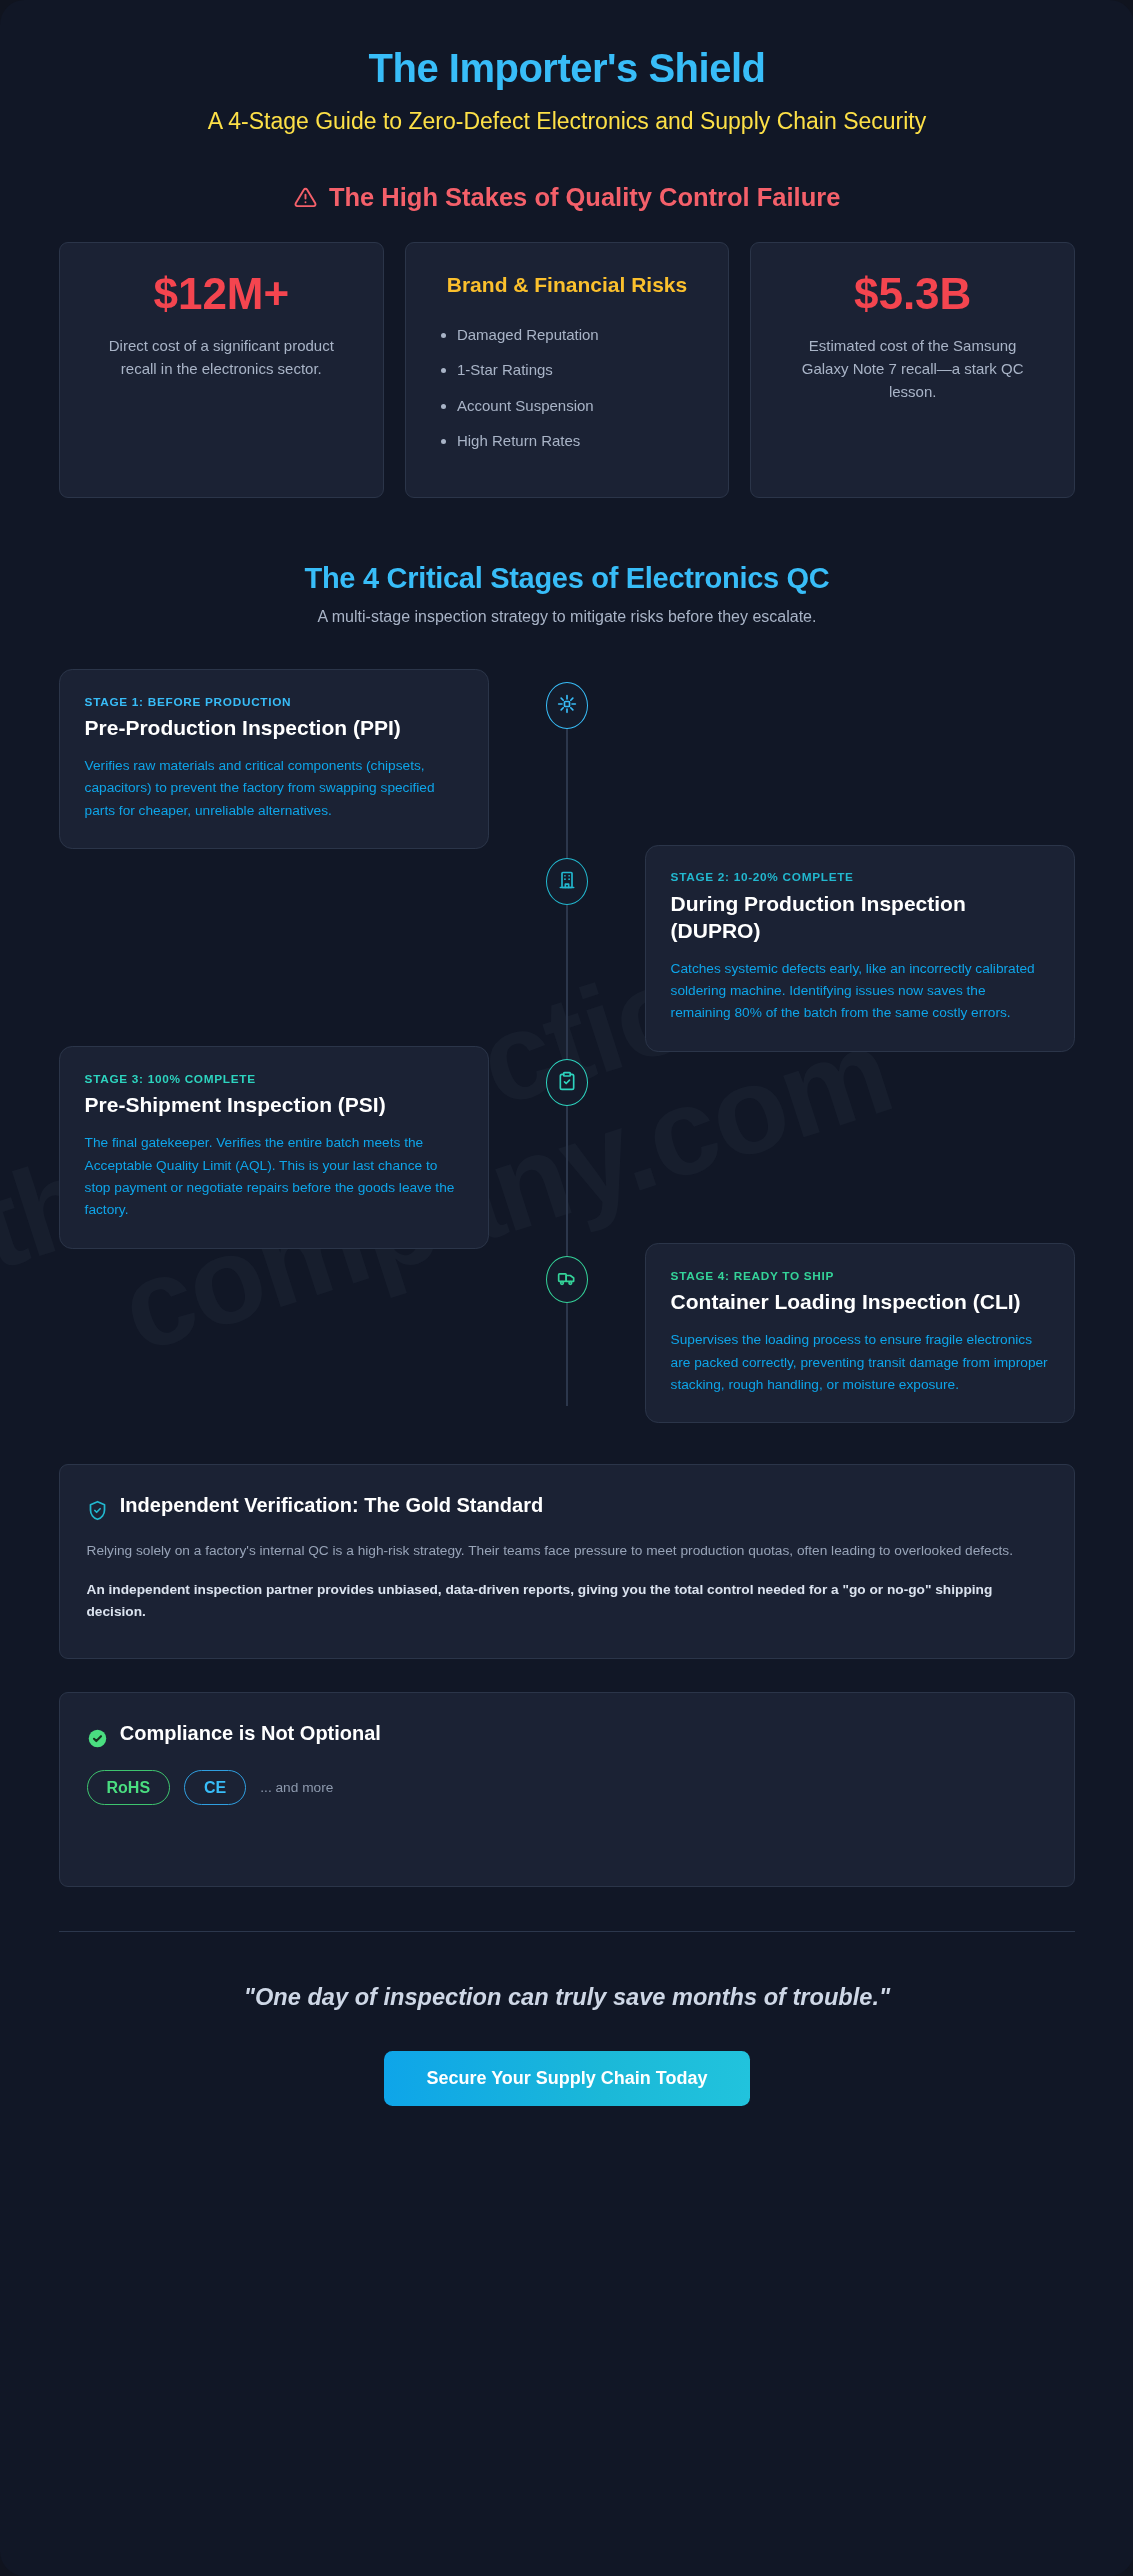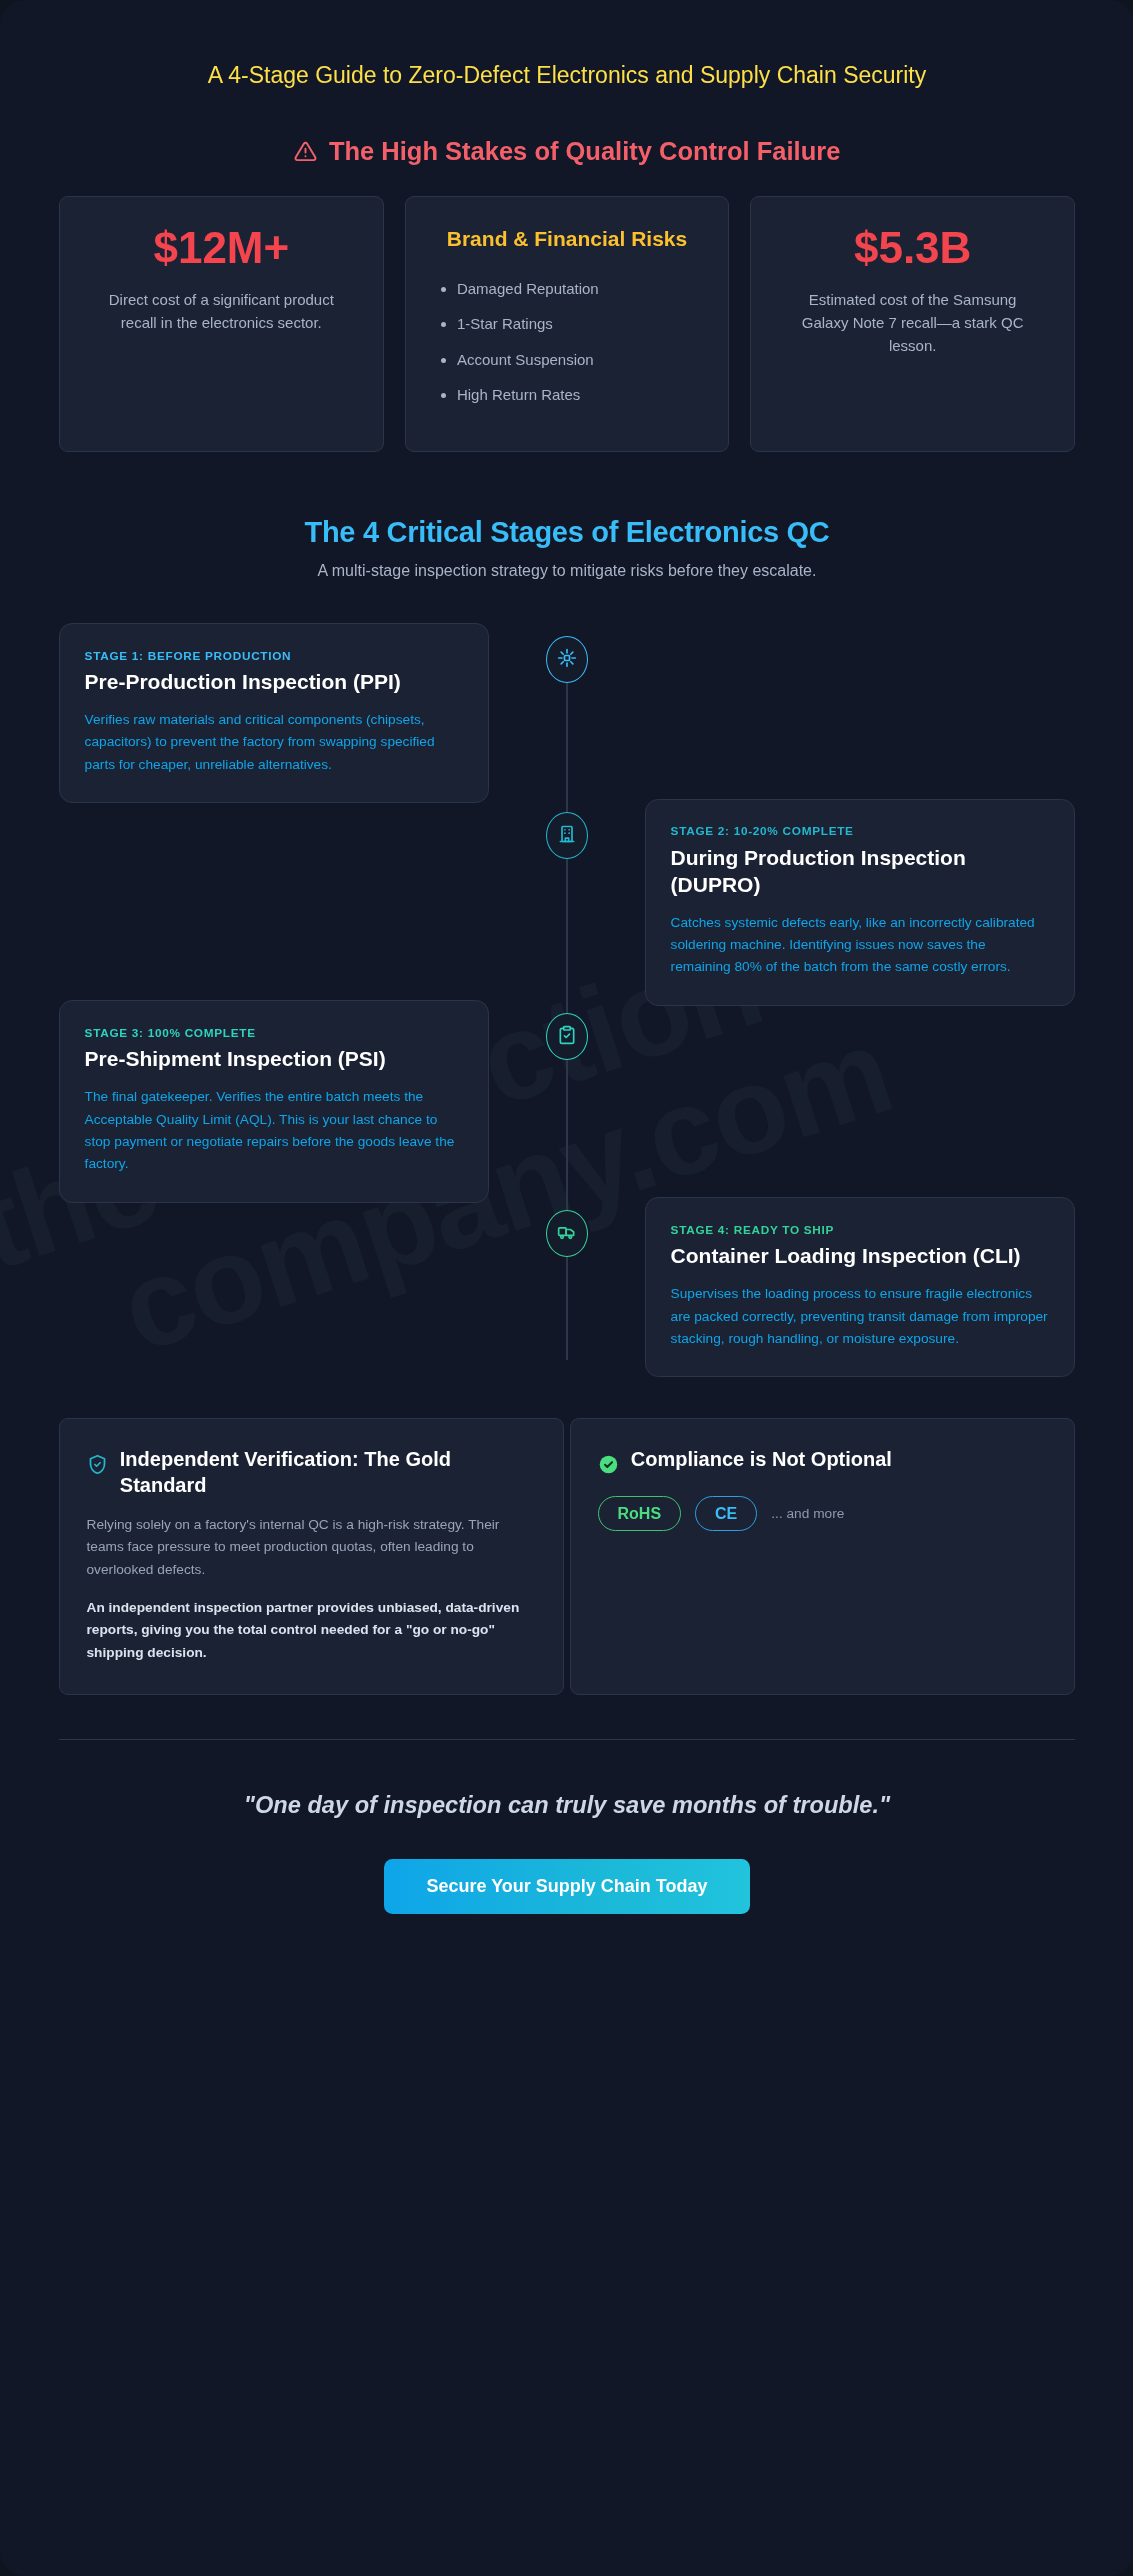--- a/index.html
+++ b/index.html
@@ -99,21 +99,21 @@
     width:42px; height:47px; border-radius:50%;
     background:#141b2b; border:1.9px solid #38bdf8;
     display:flex; align-items:center; justify-content:center; z-index:4;
   }
   .s1 { margin-bottom:7.6px; }
   .s2 { margin-top:-21px; margin-bottom:7.6px; }
   .s3 { margin-top:-13.2px; margin-bottom:7.6px; }
   .s4 { margin-top:-13.2px; }
 
   
-  .bottom { margin-top:32px; display:grid; grid-template-columns:1fr 1fr; gap:6px; }
+  .bottom { margin-top:32px; display:grid; grid-template-columns:1fr; gap:33px; }
   .bcard { padding:26.5px 26.5px 30px; min-height:195px; }
   .bhead { display:flex; align-items:flex-start; gap:12.3px; }
   .bhead h3 { font-size:20px; font-weight:700; color:#fff; line-height:1.3; }
   .bhead .bico { flex:0 0 auto; margin-top:8.5px; }
   .bp { margin-top:16px; font-size:13.7px; color:#98a4b8; line-height:1.64; }
   .bp.strong { color:#dbe3ef; font-weight:700; }
   .chips { margin-top:18px; display:flex; align-items:center; gap:14px; }
   .chip {
     padding:7.6px 19px; border-radius:944px; font-size:16px; font-weight:700;
     border:1.5px solid; background:transparent;
@@ -143,20 +143,21 @@
 <div class="page">
 
   <div class="watermark">
     <span>the-inspection-</span>
     <span class="wm2">company.com</span>
   </div>
 
   <div class="inner">
 
     <div class="hero">
+      <h1>The Importer's Shield</h1>
       <div class="sub">A 4-Stage Guide to Zero-Defect Electronics and Supply Chain Security</div>
     </div>
 
     <div class="alert-head">
       <span class="warn-ico">
         <svg width="23" height="23" viewBox="0 0 24 24" fill="none" stroke="#f4606a" stroke-width="2" stroke-linecap="round" stroke-linejoin="round">
           <path d="M10.29 3.86 1.82 18a2 2 0 0 0 1.71 3h16.94a2 2 0 0 0 1.71-3L13.71 3.86a2 2 0 0 0-3.42 0z"></path>
           <line x1="12" y1="9" x2="12" y2="13"></line>
             <line x1="12" y1="17" x2="12.01" y2="17"></line>
         </svg>

